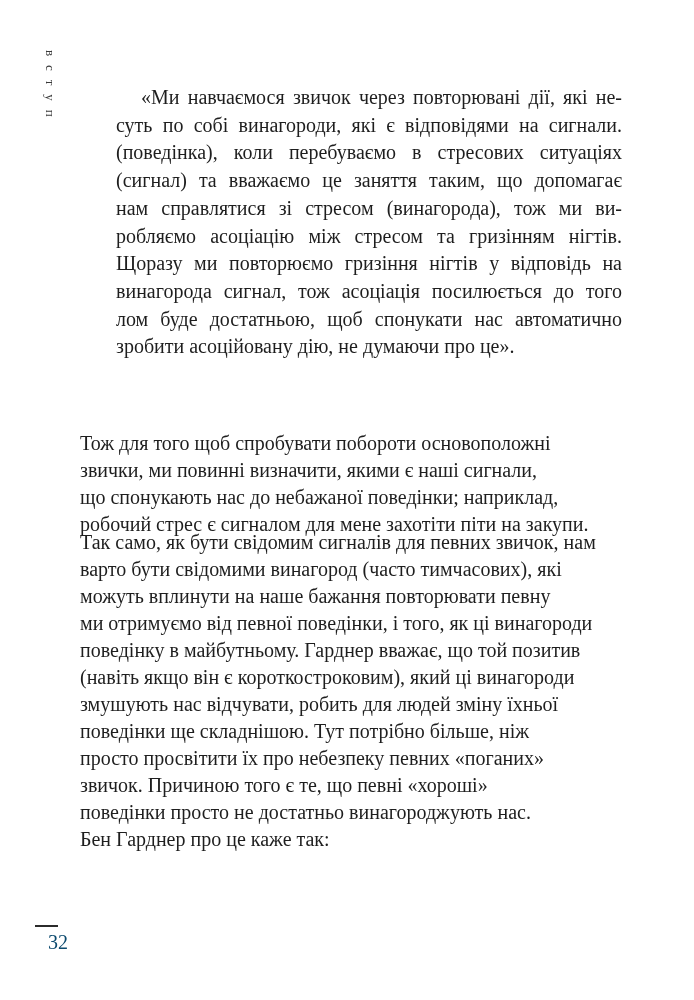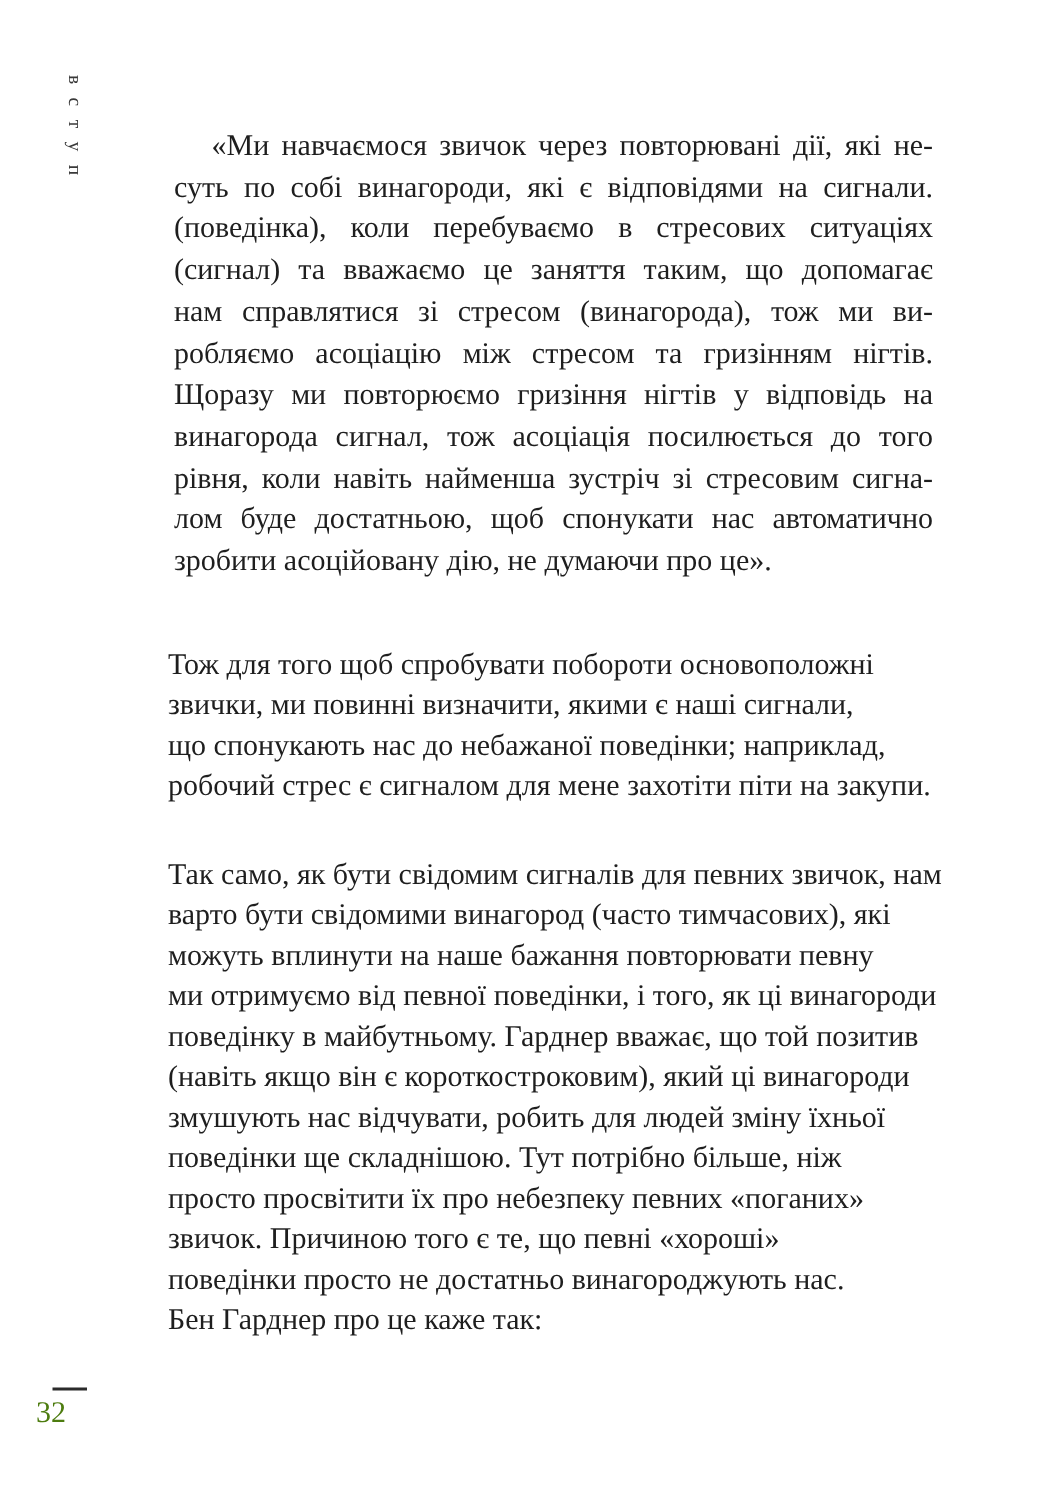--- a/index.html
+++ b/index.html
@@ -46,57 +46,56 @@
   }
   .quote .line:first-child { text-indent: 25px; }
   .quote .line:last-child { text-align-last: left; }
   
   .para {
     position: absolute;
     left: 80px;
     font-size: 20px;
     line-height: 27px;
   }
-  .para .line { white-space: nowrap; margin-left: 32px; }
+  .para .line { white-space: nowrap; }
   .para-1 { top: 430px; }
-  .para-2 { top: 570px; }
+  .para-2 { top: 529px; }
   
   .footer-rule {
     position: absolute;
     left: 35px;
     top: 925px;
     width: 23px;
     height: 2px;
     background: #2b2b2b;
   }
   .page-number {
     position: absolute;
-    left: 24px;
+    left: 48px;
     top: 931px;
     font-size: 20px;
-    color: #4d7c0f;
+    color: #0c4a6e;
   }
 </style>
 </head>
 <body>
 
 <div class="page">
 
   <div class="side-label">вступ</div>
 
   <div class="quote">
       <div class="line">«Ми навчаємося звичок через повторювані дії, які не-</div>
       <div class="line">суть по собі винагороди, які є відповідями на сигнали.</div>
       <div class="line">(поведінка), коли перебуваємо в стресових ситуаціях</div>
       <div class="line">(сигнал) та вважаємо це заняття таким, що допомагає</div>
       <div class="line">нам справлятися зі стресом (винагорода), тож ми ви-</div>
       <div class="line">робляємо асоціацію між стресом та гризінням нігтів.</div>
       <div class="line">Щоразу ми повторюємо гризіння нігтів у відповідь на</div>
       <div class="line">винагорода сигнал, тож асоціація посилюється до того</div>
-      <div class="line">рівня, коли навіть найменша зустріч зі стресовим сигна-</div>
       <div class="line">лом буде достатньою, щоб спонукати нас автоматично</div>
       <div class="line">зробити асоційовану дію, не думаючи про це».</div>
     </div>
 
   <div class="para para-1">
       <div class="line">Тож для того щоб спробувати побороти основоположні</div>
       <div class="line">звички, ми повинні визначити, якими є наші сигнали,</div>
       <div class="line">що спонукають нас до небажаної поведінки; наприклад,</div>
       <div class="line">робочий стрес є сигналом для мене захотіти піти на закупи.</div>
     </div>

